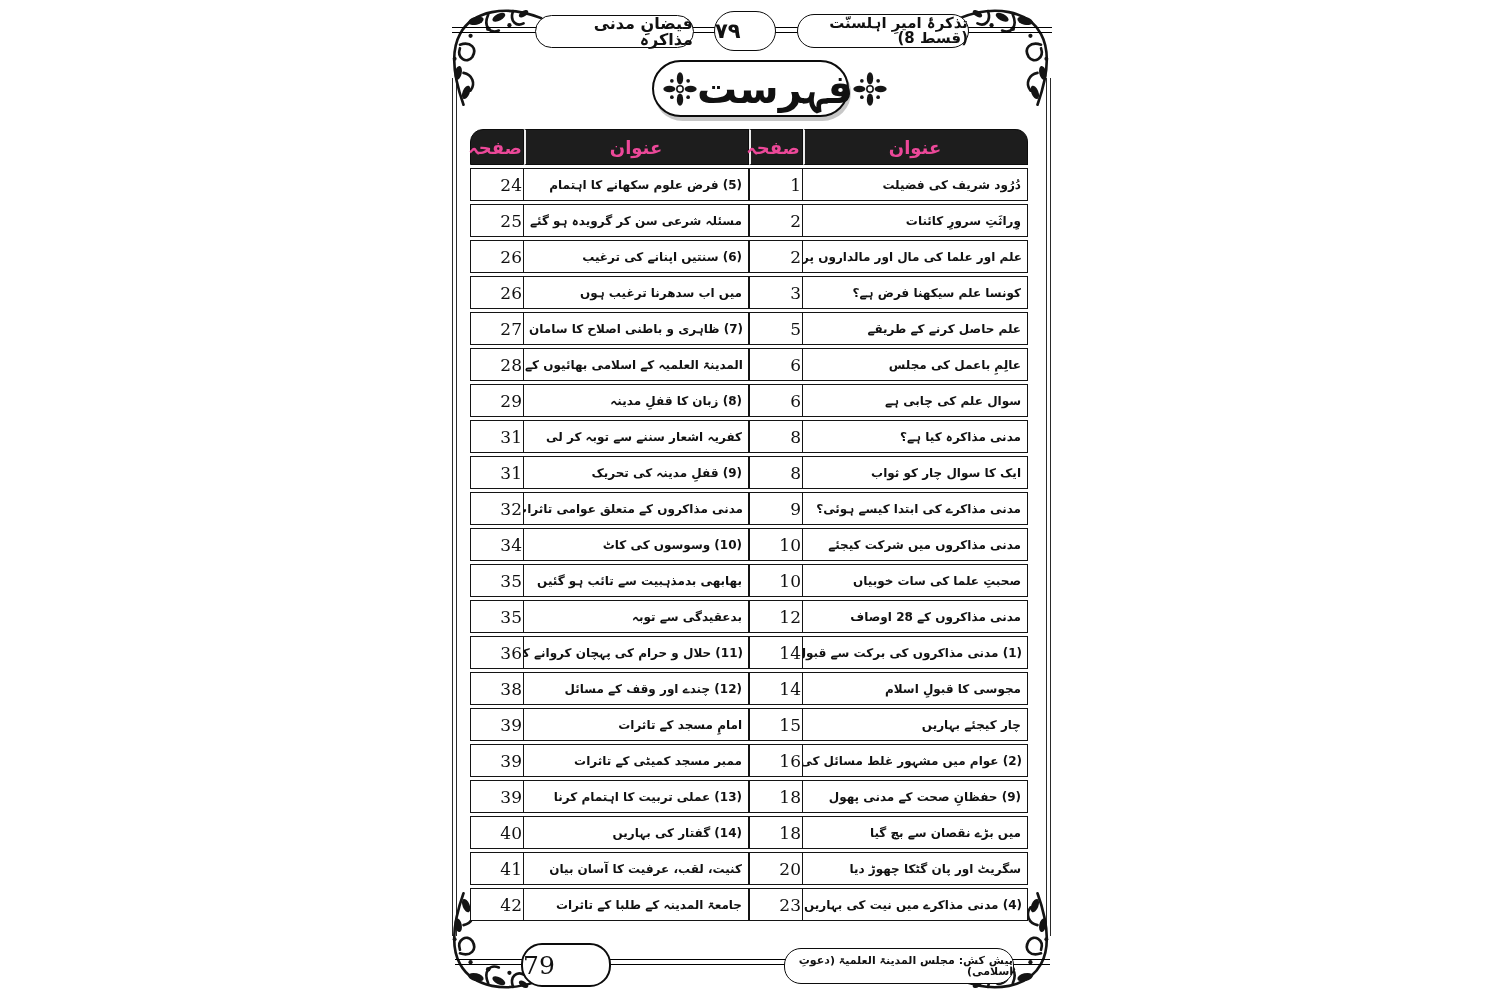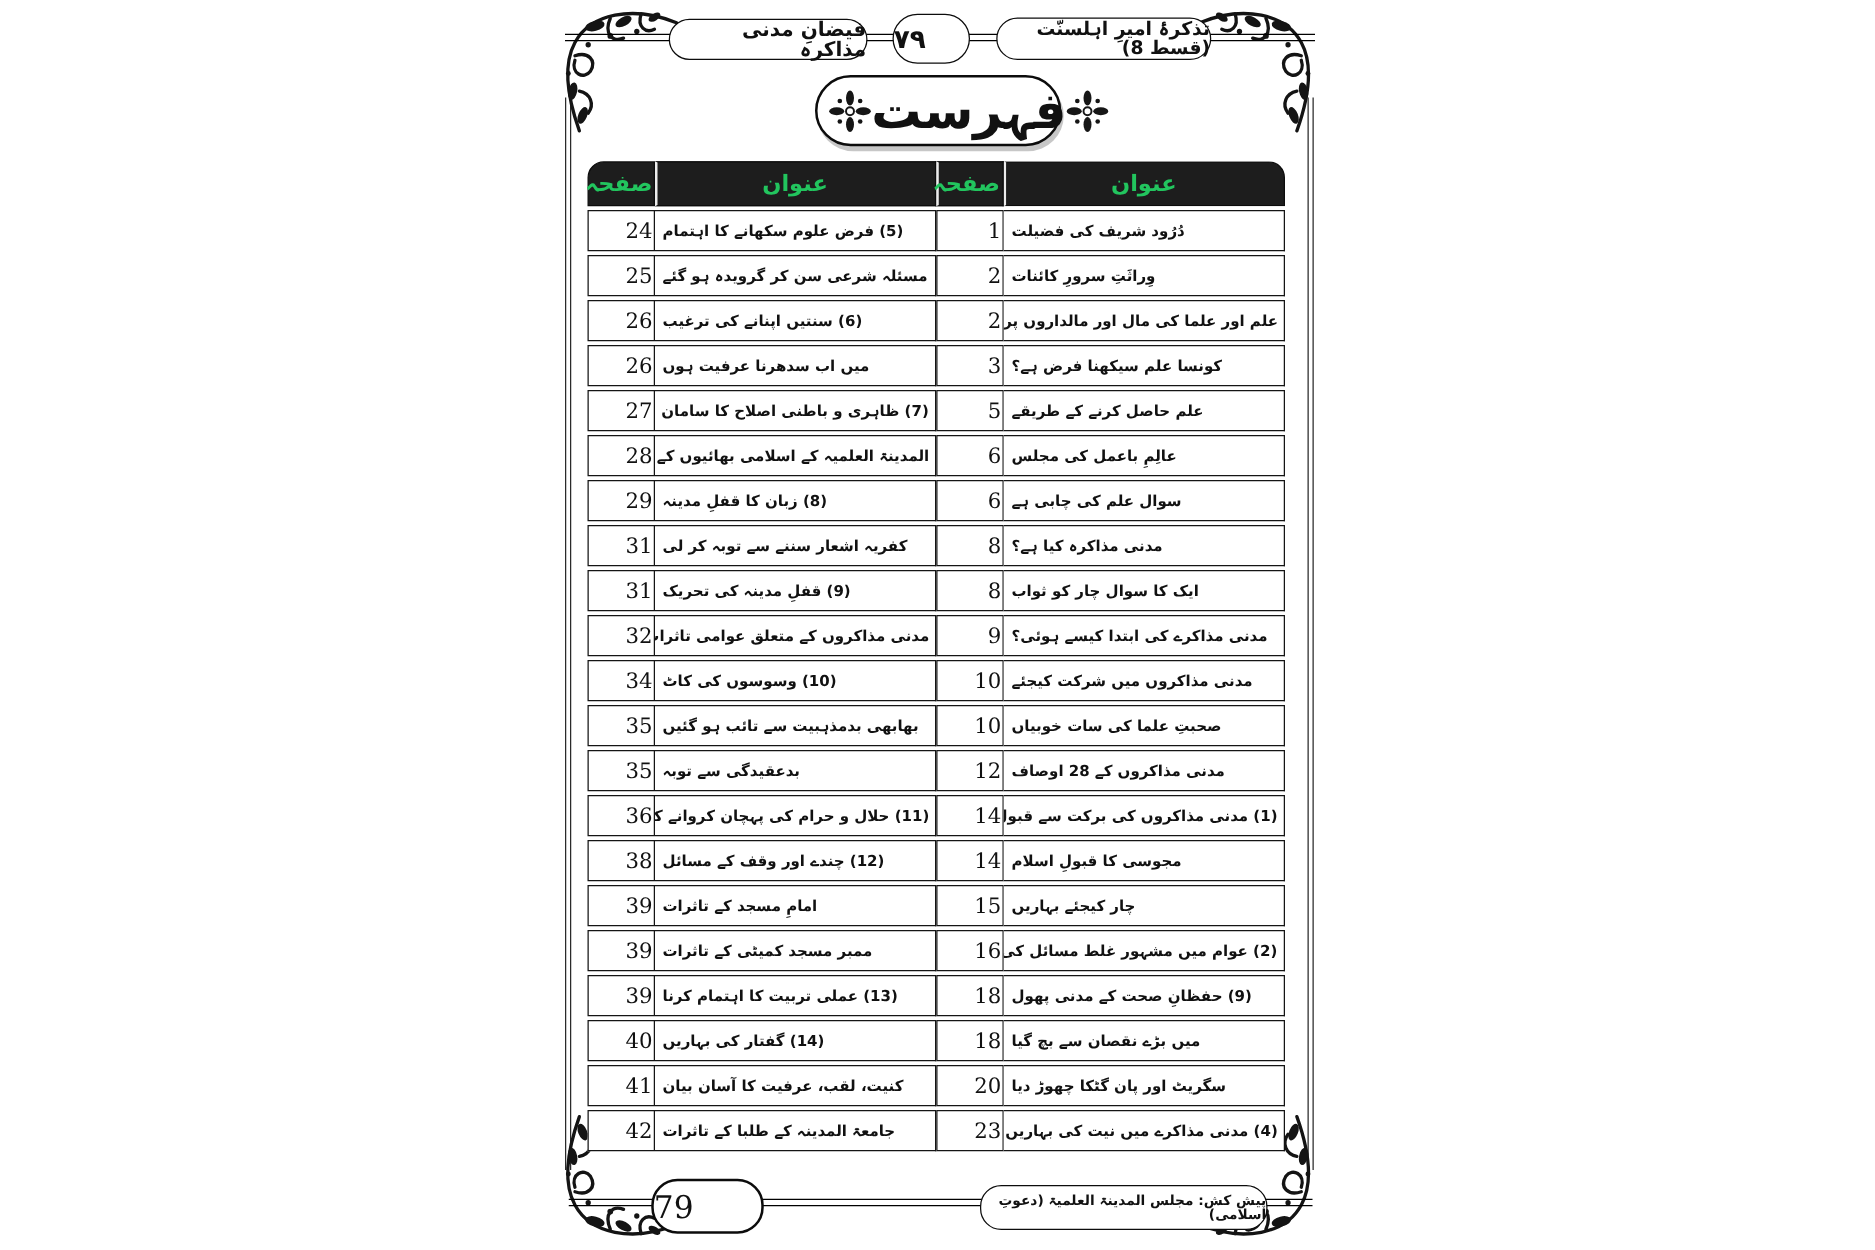--- a/index.html
+++ b/index.html
@@ -29,27 +29,27 @@
   
   .title-box{position:absolute;left:652px;top:60px;width:197px;height:57px;background:#fff;
              border:2.6px solid #0c0c0c;border-radius:29px;box-shadow:2px 4px 0 rgba(0,0,0,.22);
              display:flex;align-items:center;justify-content:space-between;padding:0 9px;box-sizing:border-box;z-index:2;}
   .title-text{flex:1;text-align:left;font-size:40px;font-weight:700;direction:rtl;line-height:1;}
   .floret{width:34px;height:34px;flex:0 0 auto;}
 
   
   table.toc{position:absolute;left:470px;top:126px;width:558px;table-layout:fixed;
             border-collapse:separate;border-spacing:0 3px;z-index:1;}
-  table.toc th{background:#1d1d1d;color:#22c55e;font-size:18px;font-weight:700;height:36px;
+  table.toc th{background:#1d1d1d;color:#ec4899;font-size:18px;font-weight:700;height:36px;
                border:1.4px solid #0c0c0c;box-sizing:border-box;direction:rtl;}
   table.toc th + th{border-left:2px solid #ececec;}
   table.toc th:first-child{border-top-left-radius:13px;}
   table.toc th:last-child{border-top-right-radius:13px;}
   table.toc td{background:#fff;border:1.3px solid #141414;height:33px;box-sizing:border-box;overflow:hidden;}
-  table.toc td.tt{border-left:none;direction:rtl;text-align:left;padding:0 6px;
+  table.toc td.tt{border-left:none;direction:rtl;text-align:right;padding:0 6px;
                   font-size:12px;font-weight:700;white-space:nowrap;}
   table.toc td.pg{text-align:right;font-family:"DejaVu Serif",serif;font-size:17px;}
 
   
   .oval-79{left:521px;top:943px;width:86px;height:40px;border-radius:21px;border-width:2.2px;
            font-family:"DejaVu Serif",serif;font-size:25px;font-weight:400;}
   .publisher{left:784px;top:948px;width:228px;height:34px;border-radius:17px;font-size:11px;}
 </style>
 </head>
 <body>
@@ -160,21 +160,21 @@
           <td class="tt">وِراثَتِ سرورِ کائنات</td>
         </tr>
         <tr>
           <td class="pg">26</td>
           <td class="tt">(6) سنتیں اپنانے کی ترغیب</td>
           <td class="pg">2</td>
           <td class="tt">علم اور علما کی مال اور مالداروں پر فضیلت</td>
         </tr>
         <tr>
           <td class="pg">26</td>
-          <td class="tt">میں اب سدھرنا عرفیت ہوں</td>
+          <td class="tt">میں اب سدھرنا ترغیب ہوں</td>
           <td class="pg">3</td>
           <td class="tt">کونسا علم سیکھنا فرض ہے؟</td>
         </tr>
         <tr>
           <td class="pg">27</td>
           <td class="tt">(7) ظاہری و باطنی اصلاح کا سامان</td>
           <td class="pg">5</td>
           <td class="tt">علم حاصل کرنے کے طریقے</td>
         </tr>
         <tr>

